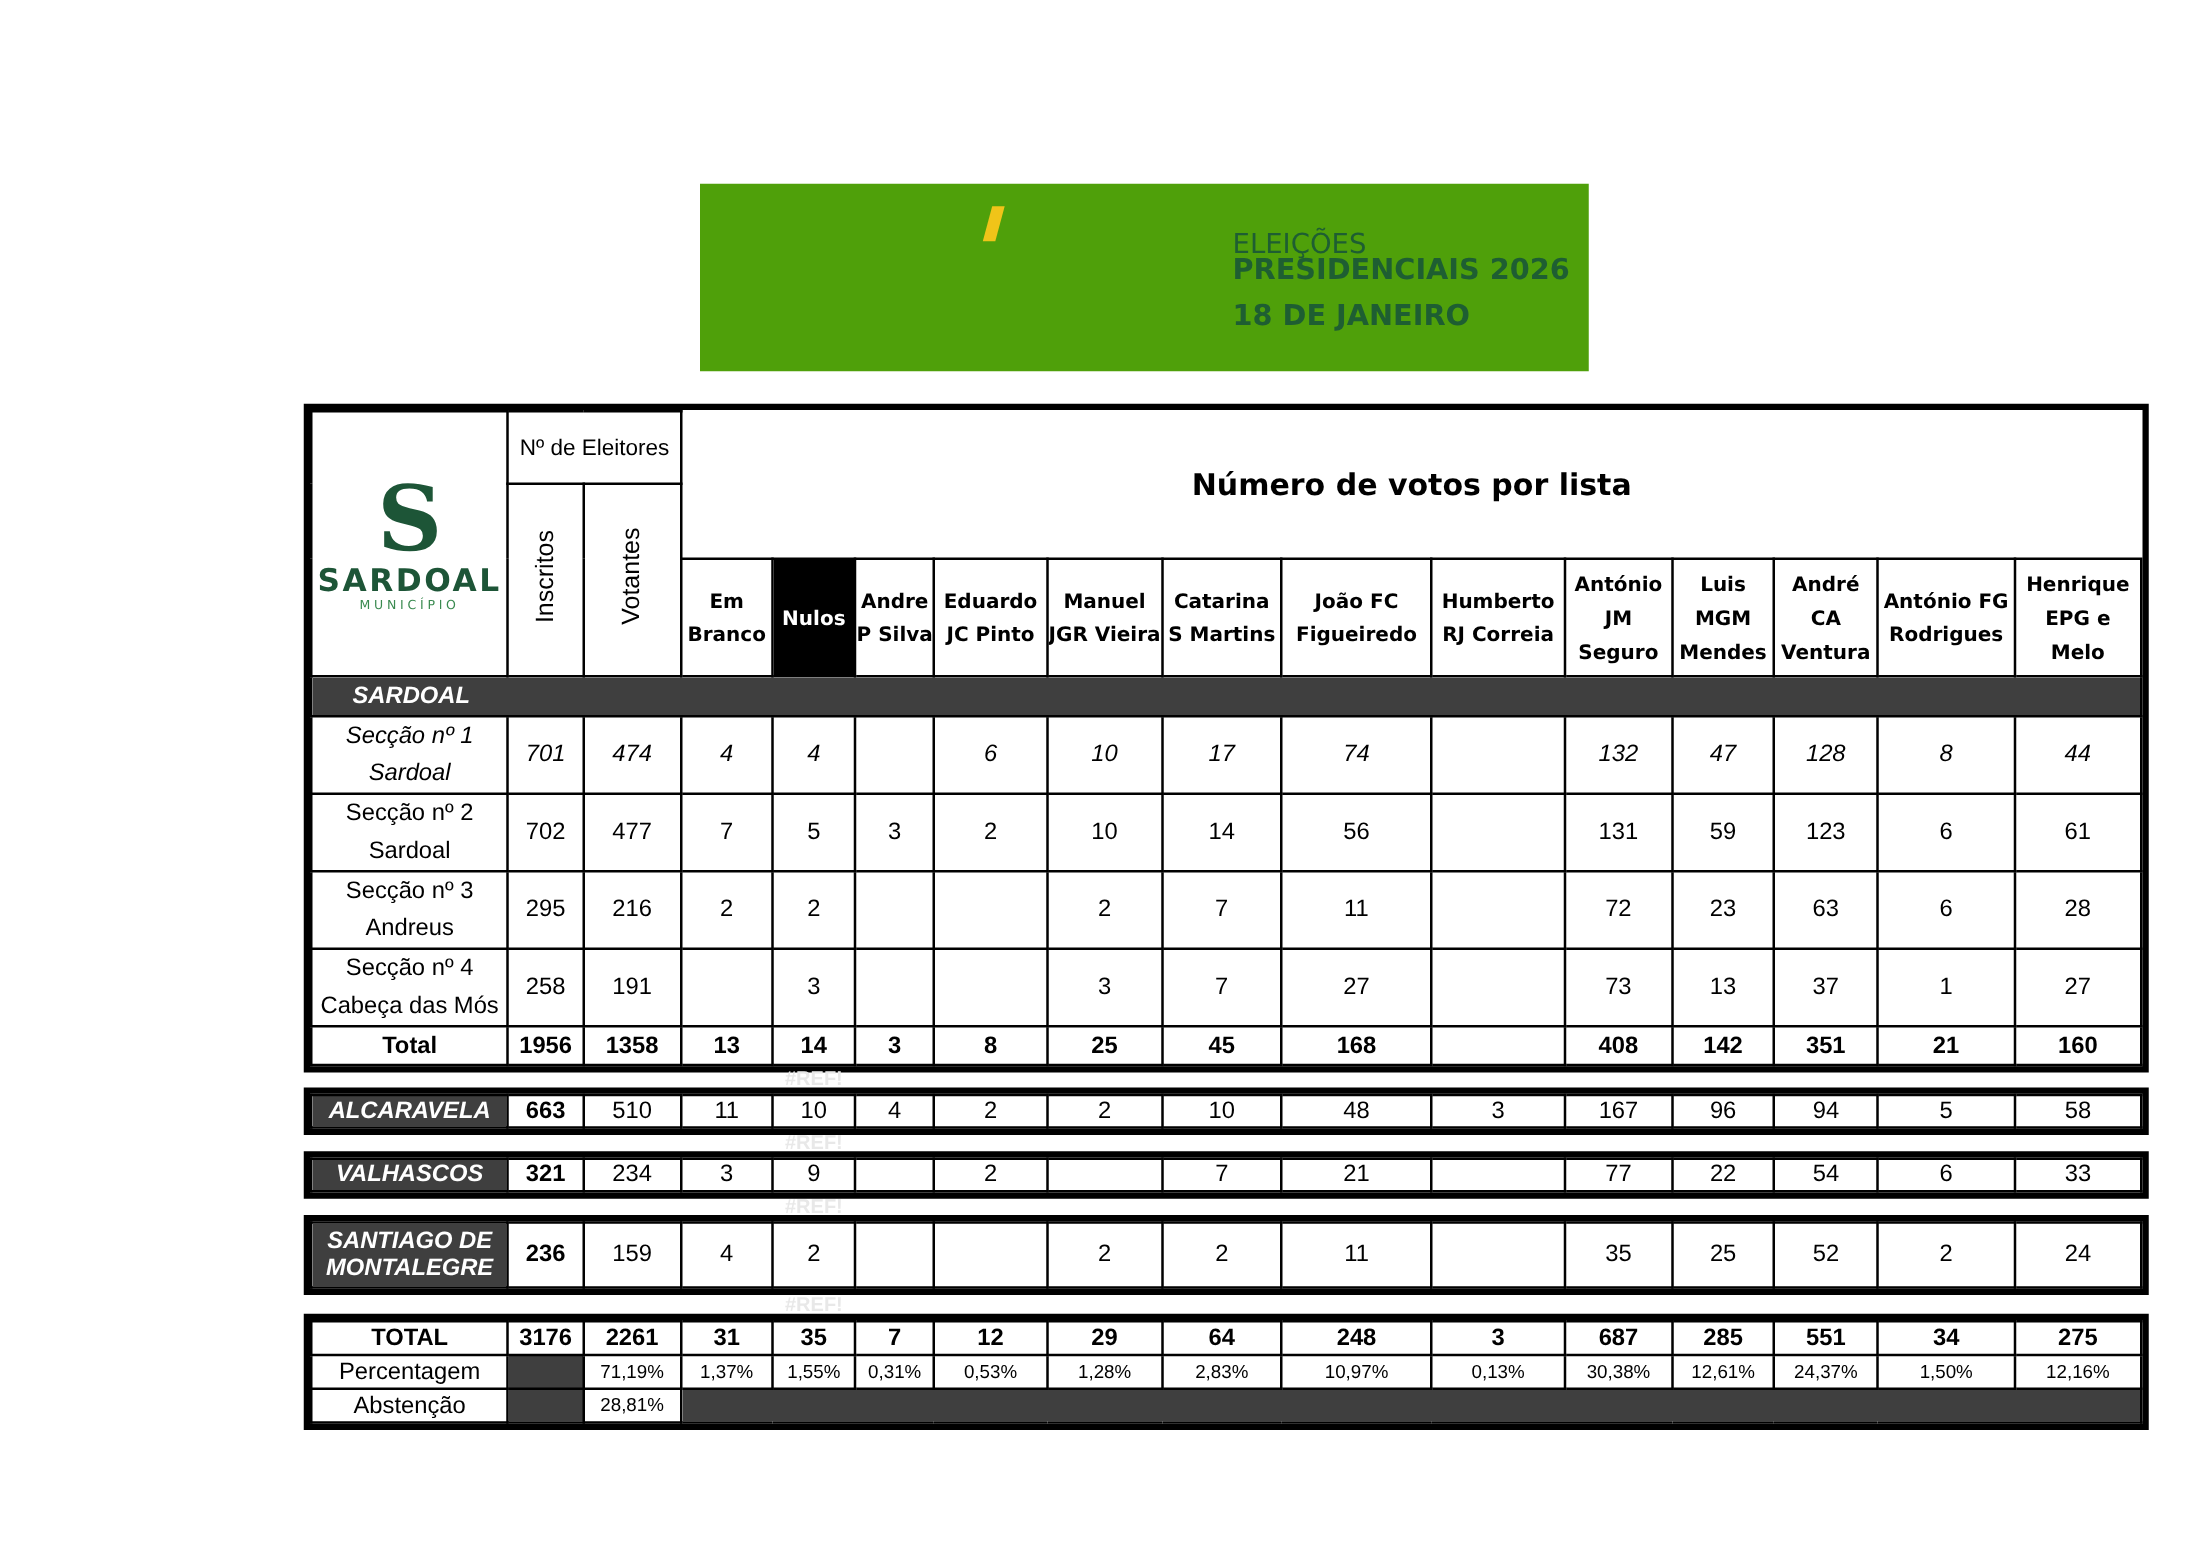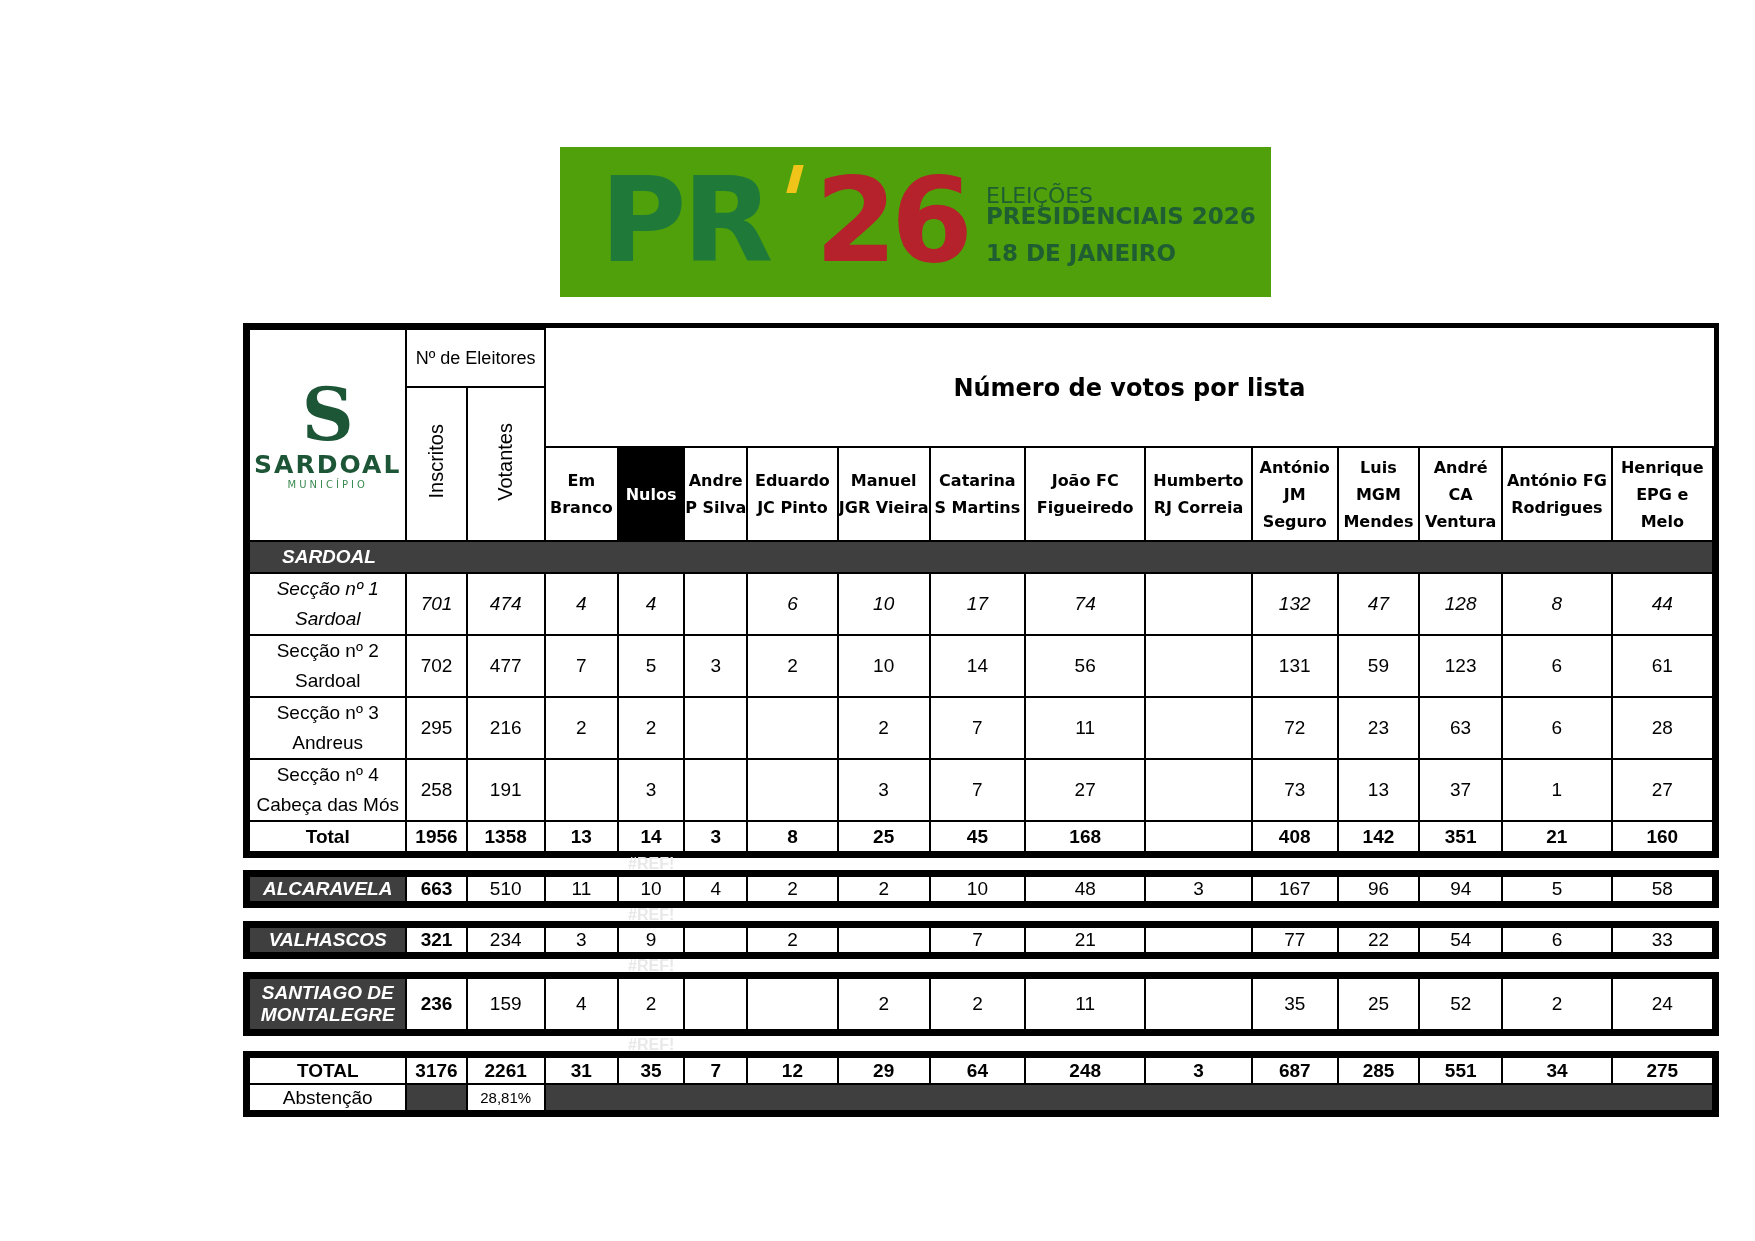--- a/index.html
+++ b/index.html
@@ -23,23 +23,21 @@
   .vert{writing-mode:vertical-rl;transform:rotate(180deg);font-size:20px;}
   .logo-s{font-family:"DejaVu Serif",serif;font-size:72px;color:#1d5537;font-weight:bold;line-height:70px;}
   .logo-t{font-family:"DejaVu Sans",sans-serif;font-weight:bold;font-size:25px;color:#1d5537;letter-spacing:2px;}
   .logo-m{font-family:"DejaVu Sans",sans-serif;font-size:10px;color:#3a8a50;letter-spacing:3px;}
   .ref{position:absolute;left:628px;font-size:16px;color:#e8e8e8;font-weight:bold;}
 </style>
 </head>
 <body>
 
 <div class="banner">
-  <span class="pr">PR</span>
   <span class="apos"></span>
-  <span class="yr">26</span>
   <span class="t1">ELEIÇÕES</span>
   <span class="t2">PRESIDENCIAIS 2026</span>
   <span class="t3">18 DE JANEIRO</span>
 </div>
 
 <div class="block" style="top:323px;">
 <table id="main">
   <colgroup>
     <col style="width:157px">
         <col style="width:60px">
@@ -368,20 +366,38 @@
           <td>29</td>
           <td>64</td>
           <td>248</td>
           <td>3</td>
           <td>687</td>
           <td>285</td>
           <td>551</td>
           <td>34</td>
           <td>275</td>
         </tr>
+  <tr id="pct" class="pct" style="height:27px">
+          <td style="font-size: 19px;">Percentagem</td>
+          <td style="background: rgb(63, 63, 63);"></td>
+          <td>71,19%</td>
+          <td>1,37%</td>
+          <td>1,55%</td>
+          <td>0,31%</td>
+          <td>0,53%</td>
+          <td>1,28%</td>
+          <td>2,83%</td>
+          <td>10,97%</td>
+          <td>0,13%</td>
+          <td>30,38%</td>
+          <td>12,61%</td>
+          <td>24,37%</td>
+          <td>1,50%</td>
+          <td>12,16%</td>
+        </tr>
   <tr id="abs" class="pct" style="height:27px">
           <td style="font-size: 19px;">Abstenção</td>
           <td style="background: rgb(63, 63, 63);"></td>
           <td>28,81%</td>
           <td colspan="13" style="background: rgb(63, 63, 63);"></td>
         </tr>
 </tbody>
     </table>
   </div>
 

